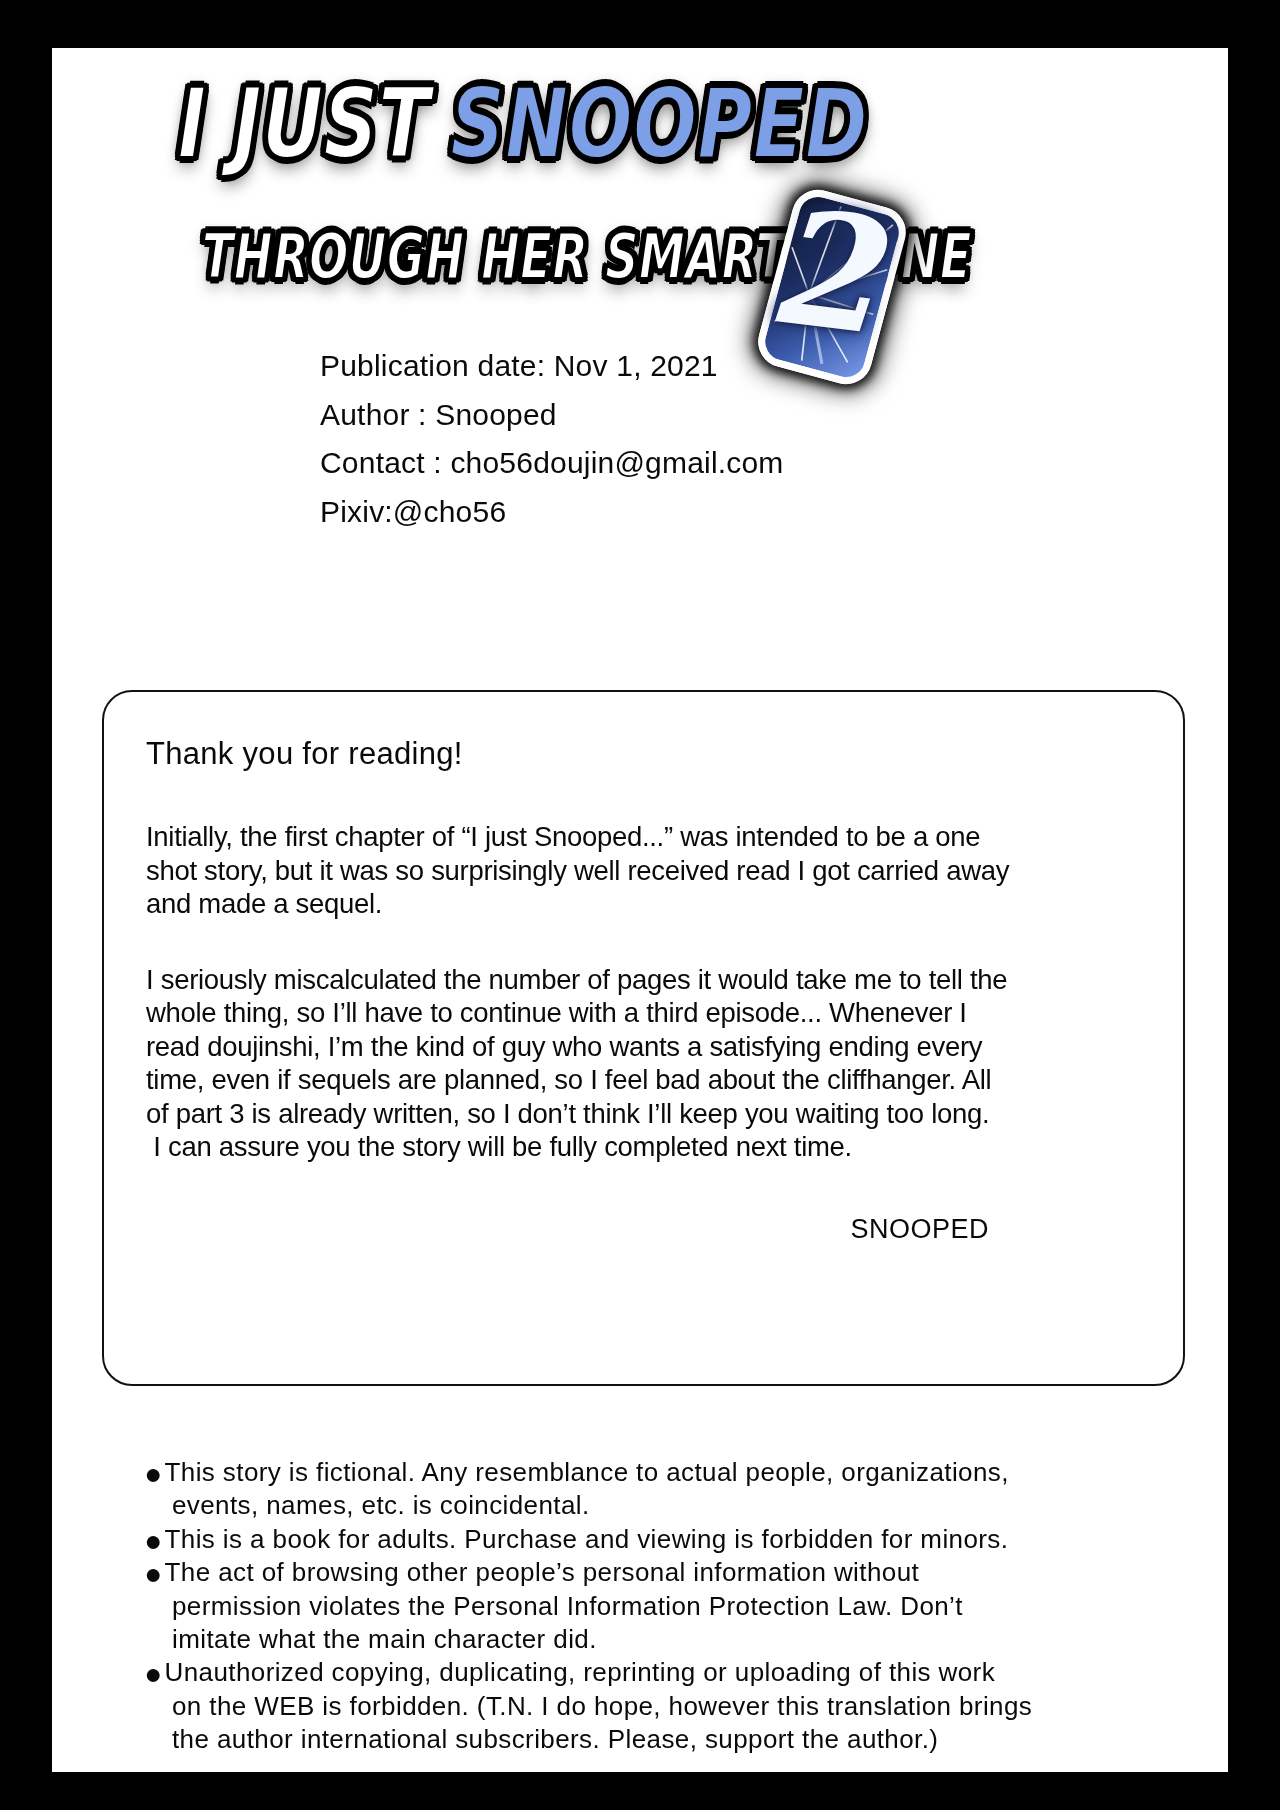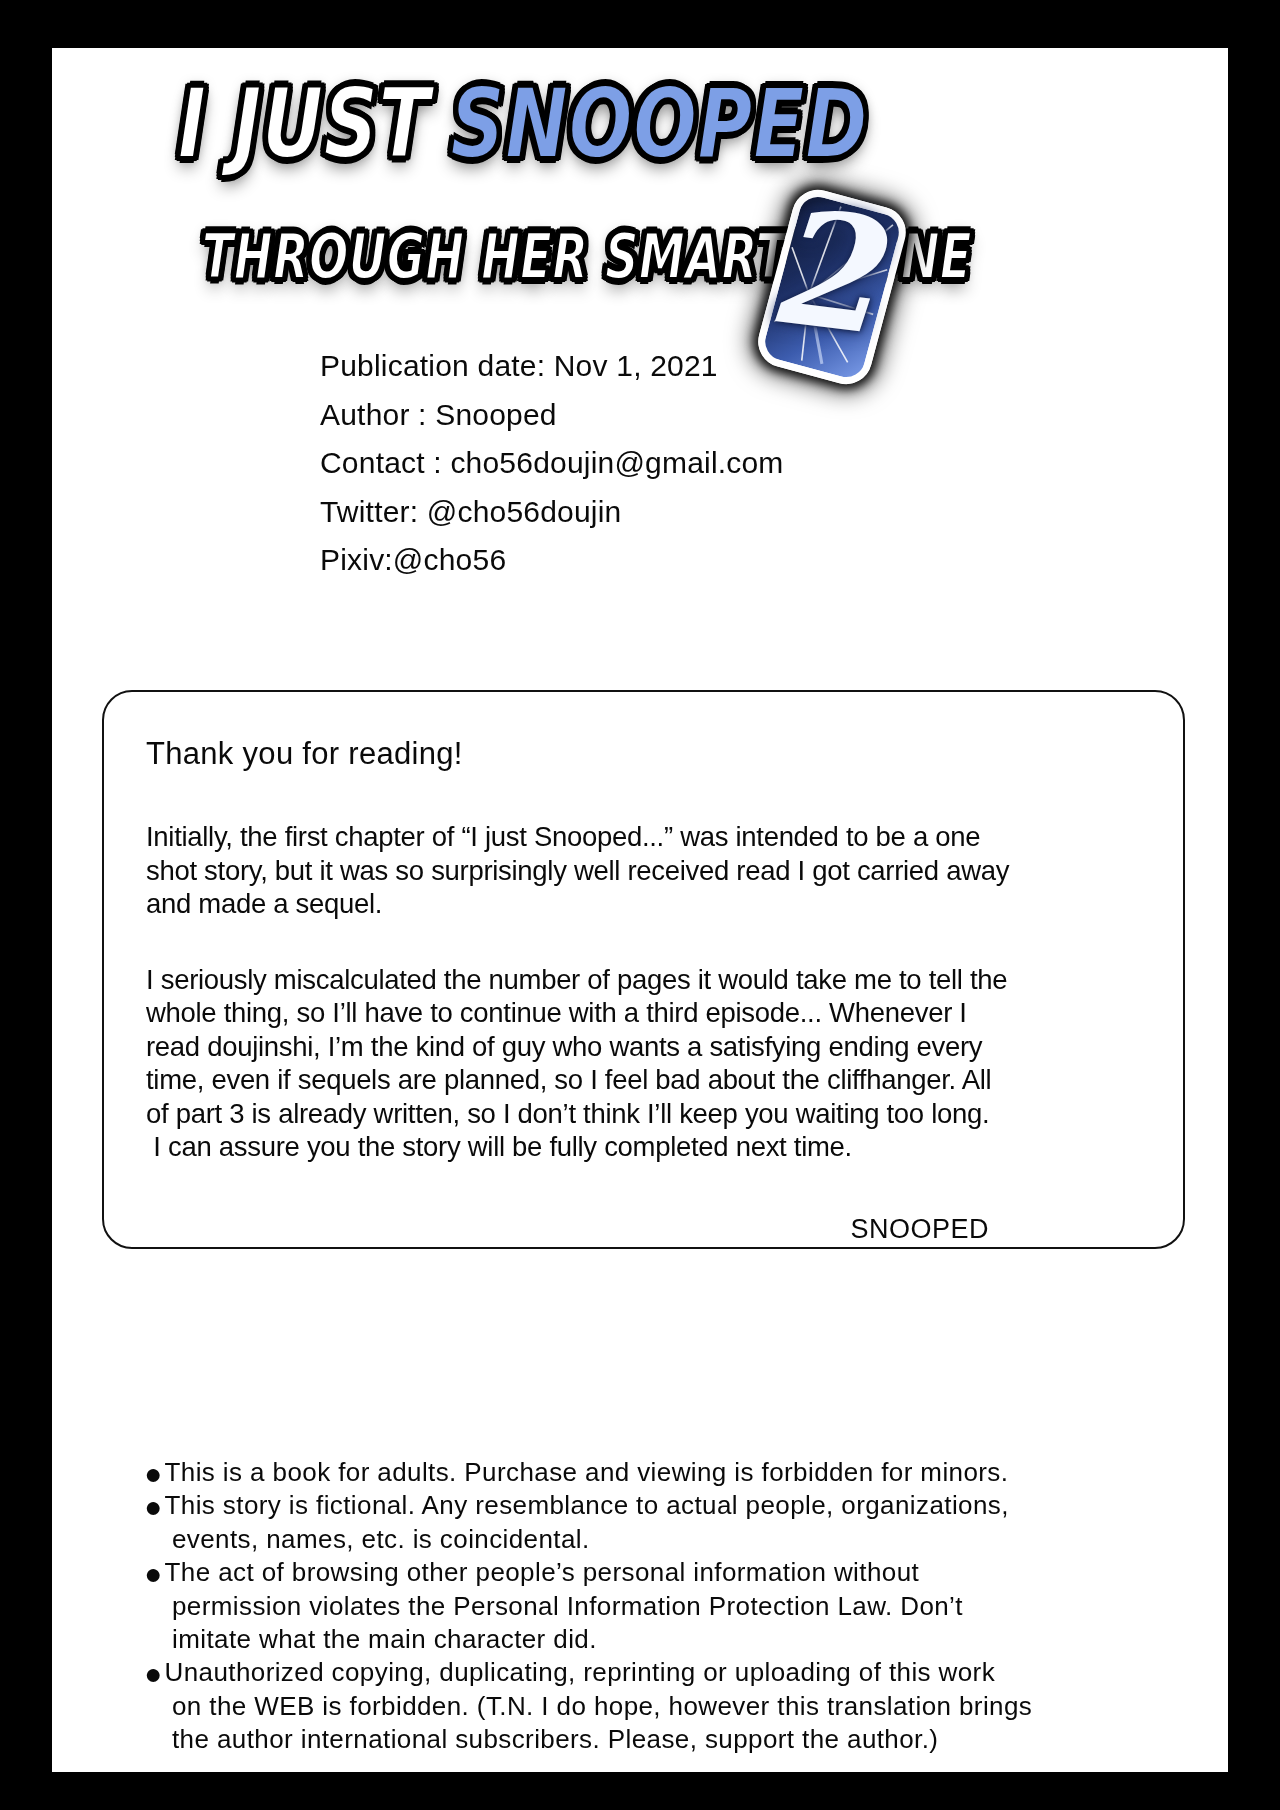--- a/index.html
+++ b/index.html
@@ -60,21 +60,21 @@
     transform:rotate(7deg);
     text-shadow:0 0 4px #14224c, 0 0 10px #14224c, 0 0 18px #2a3f7d;
   }
   
   .pub{
     position:absolute;left:268px;top:294px;
     font-size:30px;line-height:48.6px;letter-spacing:.2px;color:#0a0a0a;
   }
   
   .afterword{
-    position:absolute;left:50px;top:642px;width:1083px;height:559px;
+    position:absolute;left:50px;top:642px;width:1083px;height:696px;
     box-sizing:border-box;
     border:2.5px solid #111;border-radius:30px;
     padding:44px 44px 0 42px;
     background:#fff;
   }
   .afterword h2{
     margin:0 0 48px 0;font-size:31px;font-weight:normal;letter-spacing:.3px;color:#0a0a0a;
   }
   .afterword p{
     margin:0 0 42px 0;
@@ -127,42 +127,41 @@
         </g>
       </svg>
     </div>
     <div class="two">2</div>
   </div>
 
   <div class="pub">
     <div>Publication date: Nov 1, 2021</div>
     <div>Author : Snooped</div>
     <div>Contact : cho56doujin@gmail.com</div>
-    <div>Twitter: @cho56doujin</div>
     <div>Pixiv:@cho56</div>
   </div>
 
   <div class="afterword">
     <h2>Thank you for reading!</h2>
     <p>Initially, the first chapter of “I just Snooped...” was intended to be a one
 shot story, but it was so surprisingly well received read I got carried away
 and made a sequel.</p>
     <p>I seriously miscalculated the number of pages it would take me to tell the
 whole thing, so I’ll have to continue with a third episode... Whenever I
 read doujinshi, I’m the kind of guy who wants a satisfying ending every
 time, even if sequels are planned, so I feel bad about the cliffhanger. All
 of part 3 is already written, so I don’t think I’ll keep you waiting too long.
 &nbsp;I can assure you the story will be fully completed next time.</p>
     <div class="signature">SNOOPED</div>
   </div>
 
   <div class="disclaimers">
-    <div class="disc-item"><span class="disc-bullet">●</span><span>This is a book for adults. Purchase and viewing is forbidden for minors.</span></div>
     <div class="disc-item"><span class="disc-bullet">●</span><span>This story is fictional. Any resemblance to actual people, organizations,
 events, names, etc. is coincidental.</span></div>
+    <div class="disc-item"><span class="disc-bullet">●</span><span>This is a book for adults. Purchase and viewing is forbidden for minors.</span></div>
     <div class="disc-item"><span class="disc-bullet">●</span><span>The act of browsing other people’s personal information without
 permission violates the Personal Information Protection Law. Don’t
 imitate what the main character did.</span></div>
     <div class="disc-item"><span class="disc-bullet">●</span><span>Unauthorized copying, duplicating, reprinting or uploading of this work
 on the WEB is forbidden. (T.N. I do hope, however this translation brings
 the author international subscribers. Please, support the author.)</span></div>
   </div>
 
 </div>
 

